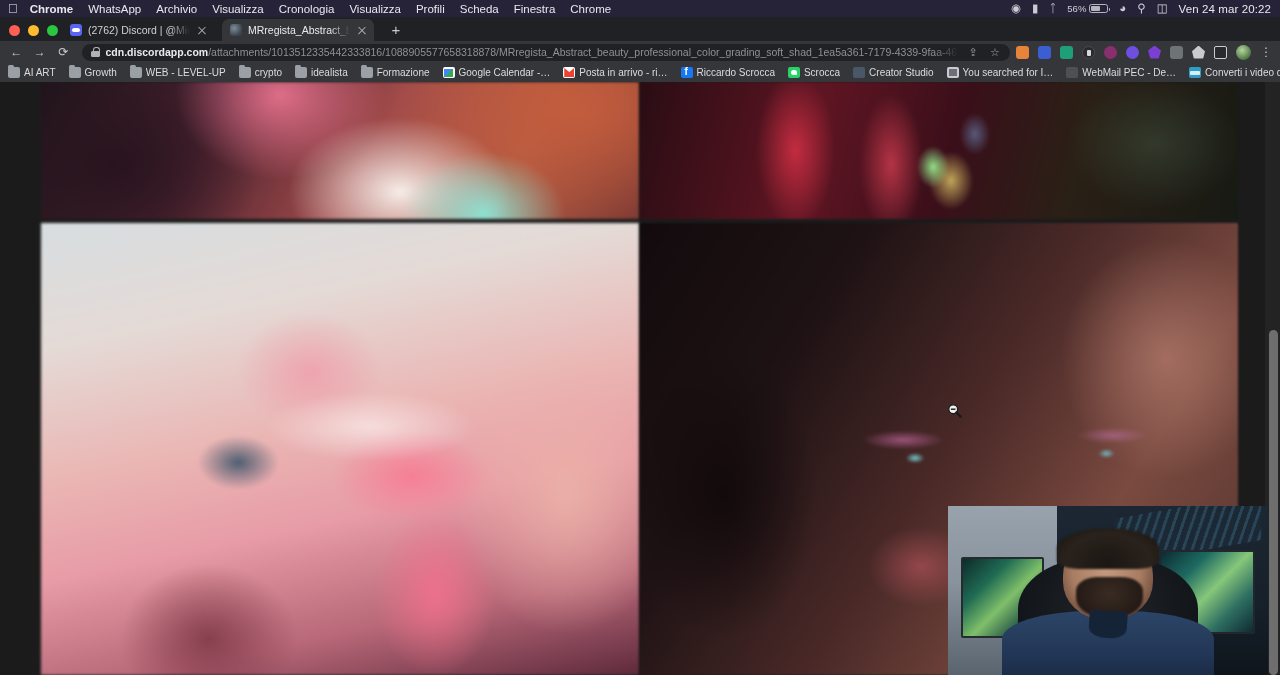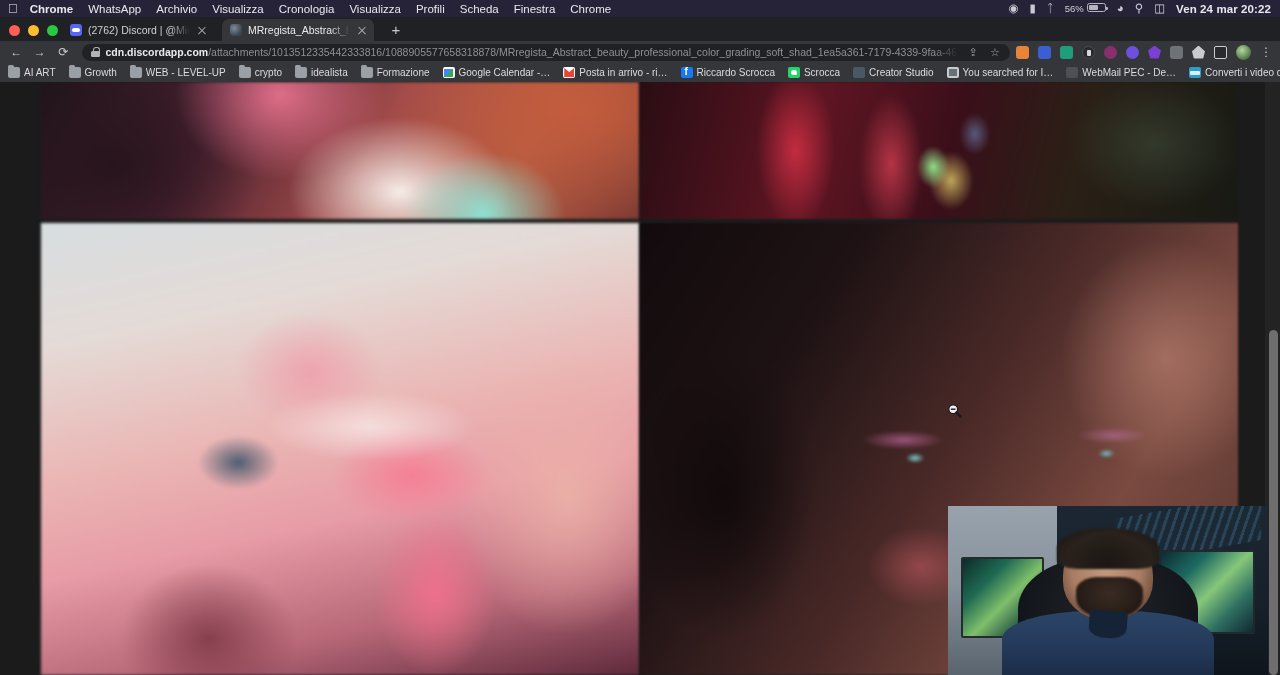--- a/index.html
+++ b/index.html
@@ -19,25 +19,25 @@
     display: flex; align-items: center;
     font-size: 11.5px; color: #e8e8ee;
     padding-left: 8px; z-index: 60;
   }
   .menubar .apple { font-size: 13px; margin-right: 12px; line-height: 1; color:#e8e8ee; }
   .menubar .mi { margin-right: 15px; white-space: nowrap; }
   .menubar .mi.bold { font-weight: bold; }
   .menubar .spacer { flex: 1 1 auto; }
   .menubar .status { display: flex; align-items: center; gap: 11px; padding-right: 9px; }
   .mb-ico { display:inline-block; opacity:.85; line-height:1; }
-  .batt { display:flex; align-items:flex-start; gap:3px; font-size:9.5px; opacity:.85;}
+  .batt { display:flex; align-items:center; gap:3px; font-size:9.5px; opacity:.85;}
   .batt-shell { width: 19px; height: 9px; border: 1px solid #cfcfd8; border-radius: 2.5px; position: relative; display:inline-block;}
   .batt-shell:after { content:""; position:absolute; right:-3px; top:2.5px; width:1.5px; height:3px; background:#cfcfd8; border-radius:0 1px 1px 0;}
   .batt-fill { position:absolute; left:1px; top:1px; bottom:1px; width:9px; background:#cfcfd8; border-radius:1px;}
-  .clock { font-size: 11.5px; letter-spacing: .1px; font-weight: bold; }
+  .clock { font-size: 11.5px; letter-spacing: .1px; }
 
   
   .tabstrip {
     position: absolute; top: 17px; left: 0; width: 1280px; height: 24px;
     background: #202124; z-index: 55;
   }
   .traffic { position:absolute; left: 9px; top: 8px; display: flex; gap: 8px; }
   .traffic i { width: 11px; height: 11px; border-radius: 50%; display:block; }
   .tl-red { background:#ff5f57; } .tl-yel { background:#febc2e; } .tl-grn { background:#28c840; }
 

